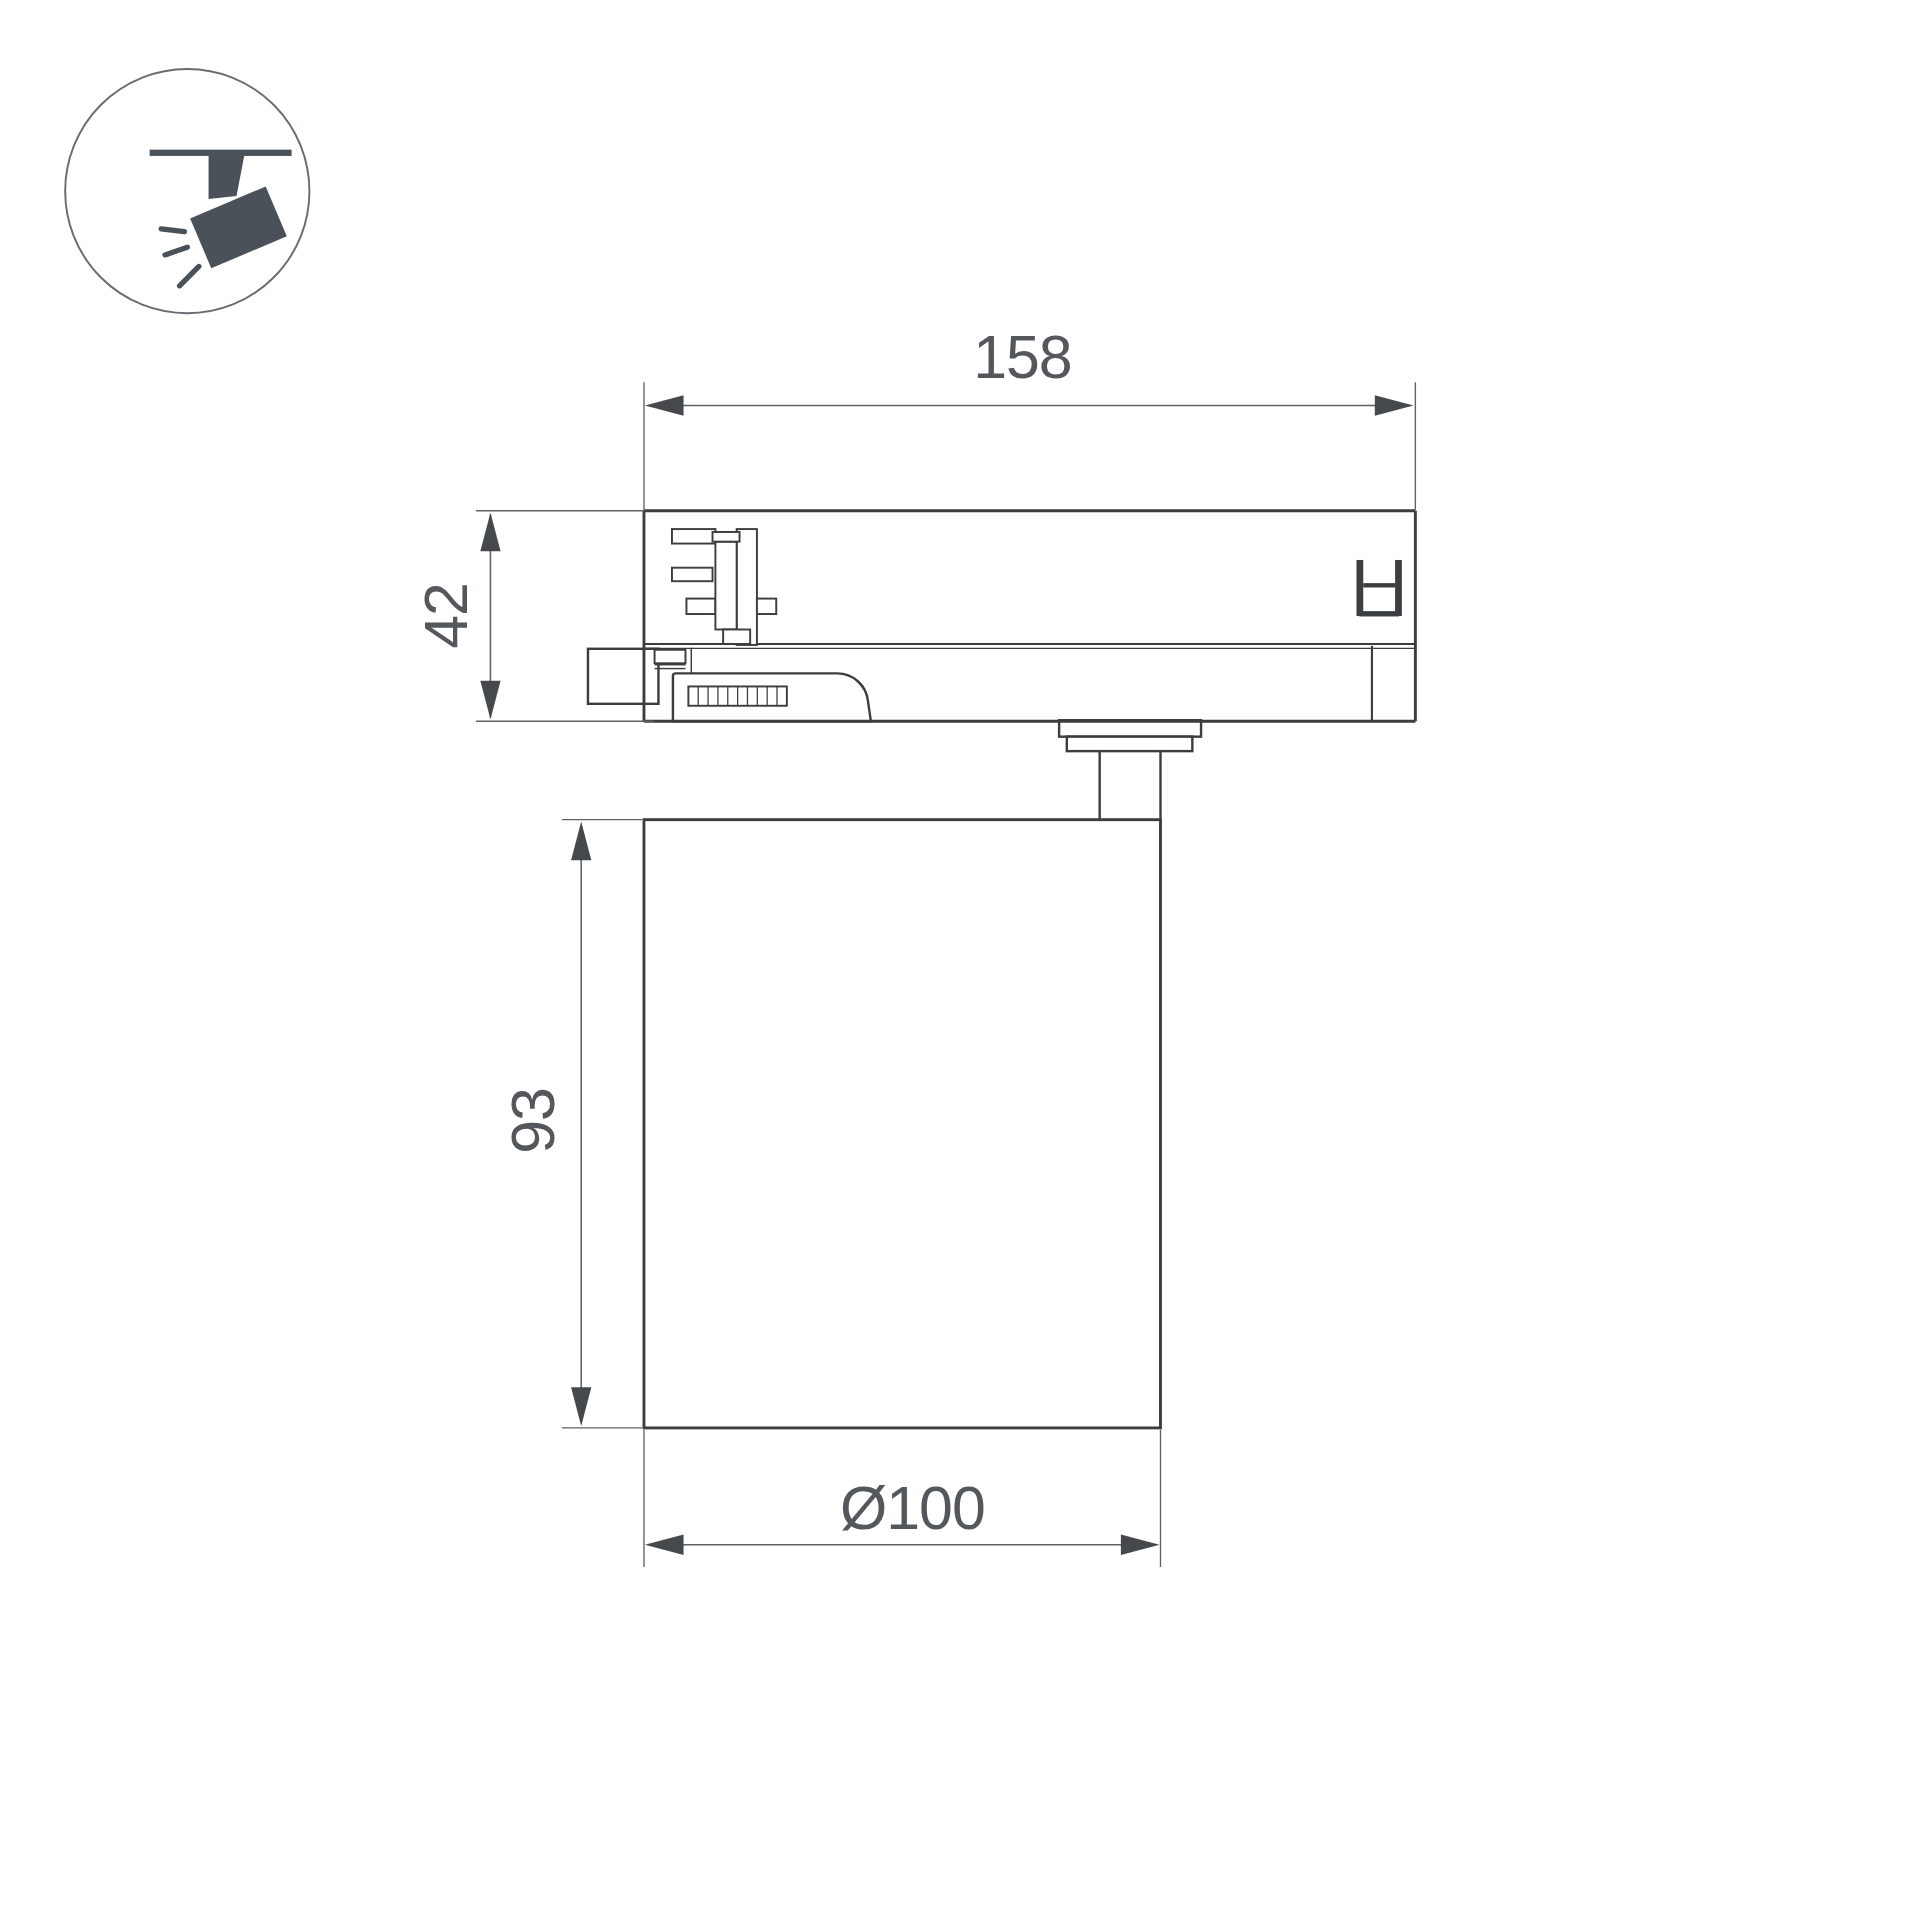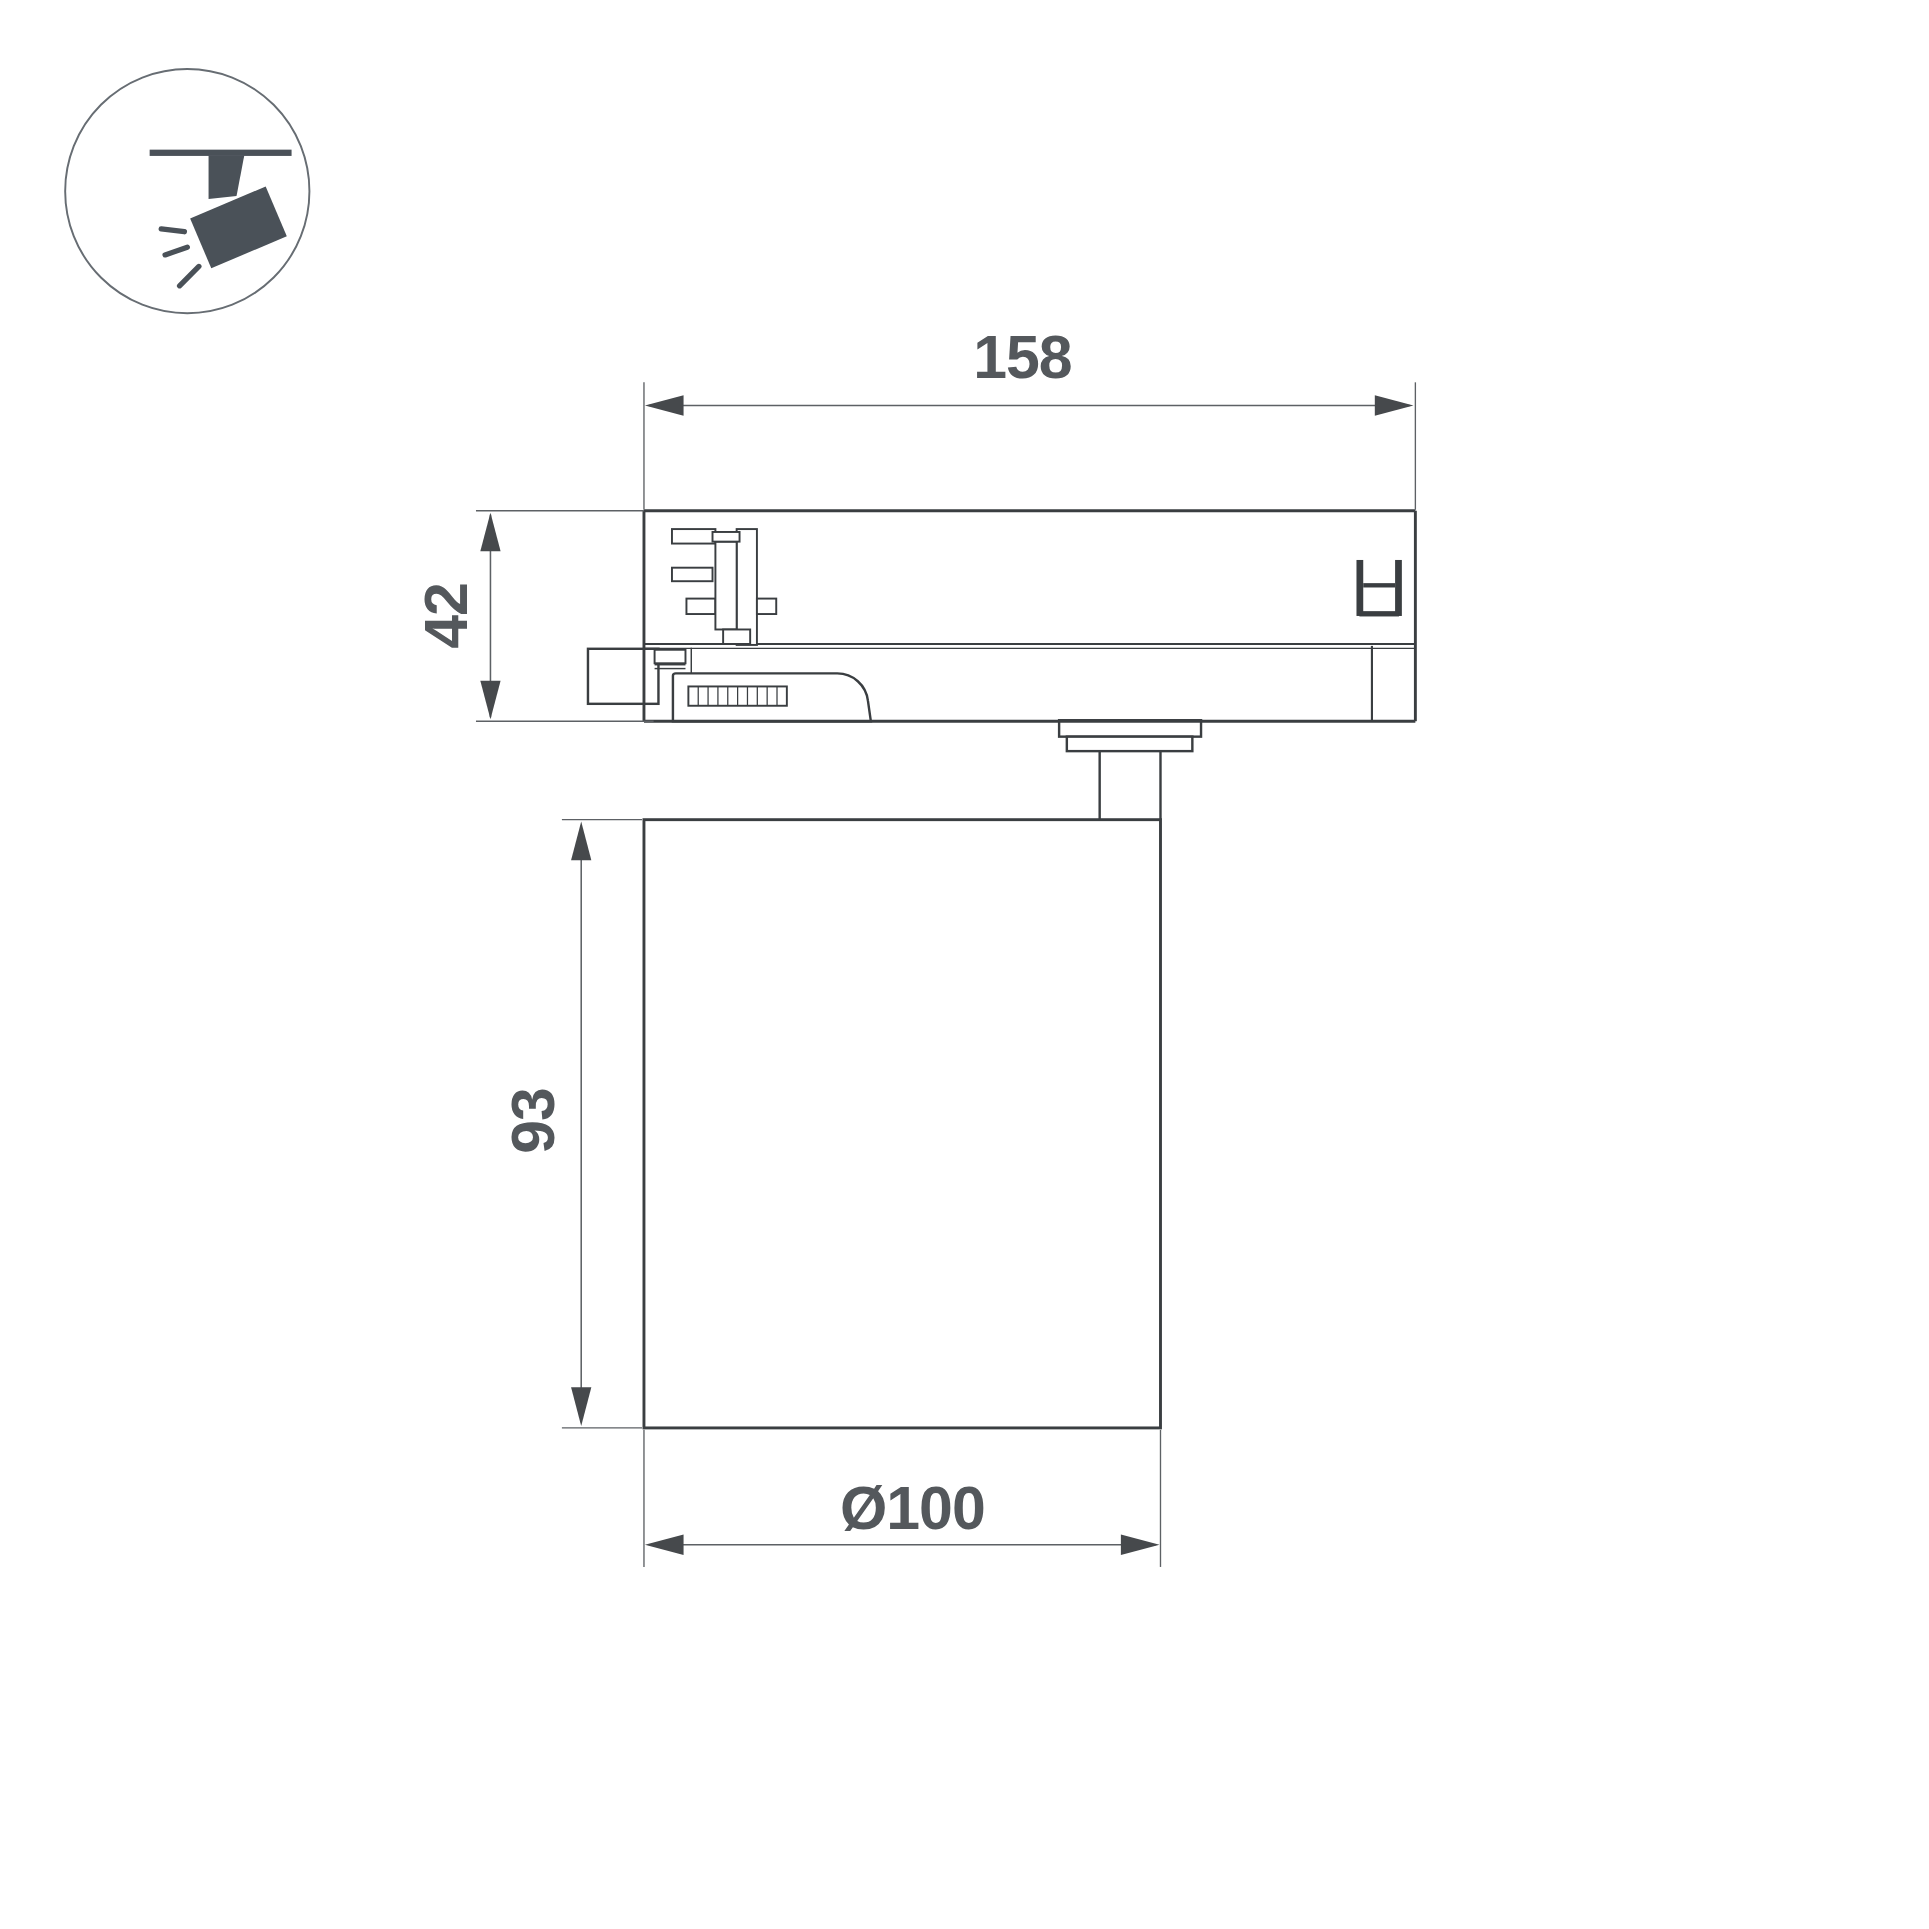--- a/index.html
+++ b/index.html
@@ -6,21 +6,20 @@
     margin: 0;
     padding: 0;
     background: var(--background, #ffffff);
   }
   .canvas {
     position: relative;
     width: 1929px;
     height: 1806px;
     background: var(--background, #ffffff);
     font-family: "Liberation Sans", sans-serif;
-    font-weight: bold;
   }
   svg { display: block; }
 
   .obj      { stroke: var(--object_line, #3a3e41); fill: none; }
   .obj-fill { stroke: var(--object_line, #3a3e41); fill: #ffffff; }
   .obj-sol  { fill: var(--object_line, #3a3e41); stroke: none; }
   .dimline  { stroke: var(--dimension_line, #5d6165); stroke-width: 1.6; fill: none; }
   .extline  { stroke: var(--dimension_line, #5d6165); stroke-width: 1.4; fill: none; }
   .dimarrow { fill: var(--dimension_arrow, #46494c); stroke: none; }
   .dimtext  {

